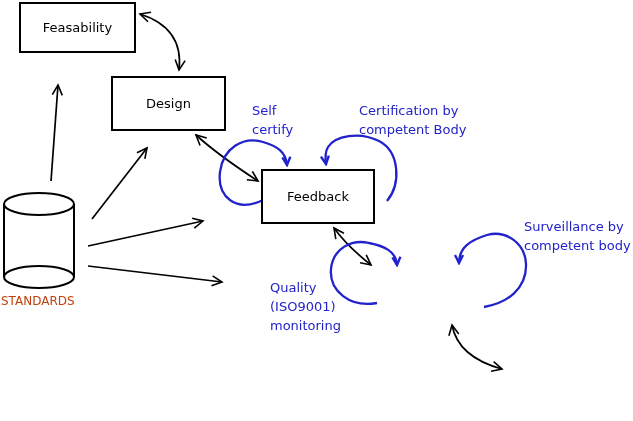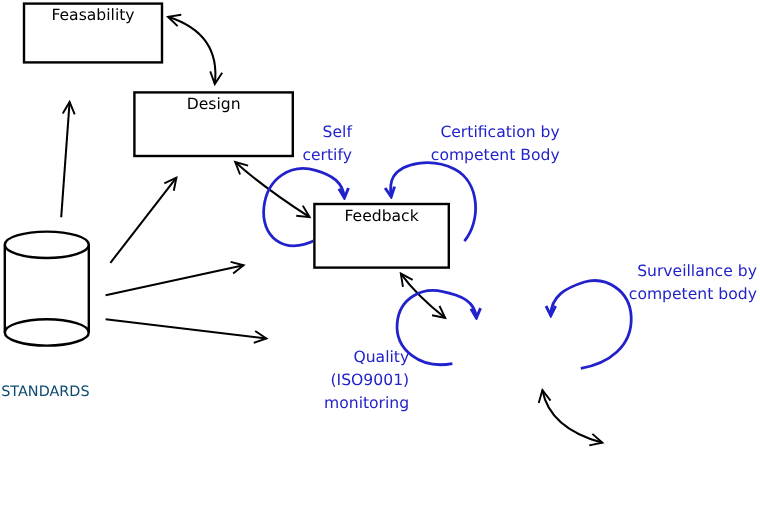--- a/index.html
+++ b/index.html
@@ -4,30 +4,30 @@
 <style>
   html,body{margin:0;padding:0;}
   body{
     width:633px;height:421px;background:#ffffff;overflow:hidden;position:relative;
     font-family:"DejaVu Sans",sans-serif;
   }
   .stage{position:absolute;inset:0;width:633px;height:421px;}
   .stage svg{position:absolute;left:0;top:0;}
   .node{
     position:absolute;background:#ffffff;border:2px solid #000000;
-    display:flex;align-items:flex-start;justify-content:center;
+    display:flex;align-items:center;justify-content:center;
     font-size:13px;color:#000000;text-align:center;white-space:pre-line;
     box-sizing:border-box;line-height:19px;
   }
   .blue-label{
     position:absolute;color:var(--blue,#2222cc);
-    font-size:13px;line-height:19px;white-space:pre-line;text-align:right;
+    font-size:13px;line-height:19px;white-space:pre-line;
   }
   .text-label{
-    position:absolute;color:#0c4a6e;font-size:12px;line-height:14px;margin-top:25px;
+    position:absolute;color:#c2410c;font-size:12px;line-height:14px;
   }
 </style>
 </head>
 <body>
 
 <div class="stage">
 
   <svg width="633" height="421" viewBox="0 0 633 421">
     <defs>
       <marker id="mB" viewBox="0 0 14 14" refX="12" refY="7" markerWidth="14" markerHeight="14" orient="auto" markerUnits="userSpaceOnUse">
@@ -63,38 +63,38 @@
       <path d="M 387 201 C 401 184, 400 152, 379 141 C 359 131, 335 136, 328 147 C 325 152, 325 157, 326 164" marker-end="url(#mU)"></path>
       <path d="M 377 303 C 350 308, 329 291, 331 269 C 333 248, 352 239, 369 243 C 384 246, 396 251, 397 265" marker-end="url(#mU)"></path>
       <path d="M 484 307 C 507 303, 527 289, 526 264 C 525 242, 505 230, 487 235 C 471 240, 459 247, 459 263" marker-end="url(#mU)"></path>
     </g>
   </svg>
 
   <div class="node" style="left:19px;top:2px;width:117px;height:51px">
     <span>Feasability</span>
   </div>
 
-  <div class="node" style="left:111px;top:76px;width:134px;height:55px">
+  <div class="node" style="left:111px;top:76px;width:115px;height:55px">
     <span>Design</span>
   </div>
 
   <div class="node" style="left:261px;top:169px;width:114px;height:55px">
     <span>Feedback</span>
   </div>
 
 
 
   <div class="text-label" style="left:1px;top:294px">STANDARDS</div>
 
   <div class="blue-label" style="left:252px;top:101px">Self
 certify</div>
 
   <div class="blue-label" style="left:359px;top:101px">Certification by
 competent Body</div>
 
   <div class="blue-label" style="left:524px;top:217px">Surveillance by
 competent body</div>
 
-  <div class="blue-label" style="left:270px;top:289px">Quality
+  <div class="blue-label" style="left:270px;top:278px">Quality
 (ISO9001)
 monitoring</div>
 
 </div>
 
 </body></html>

